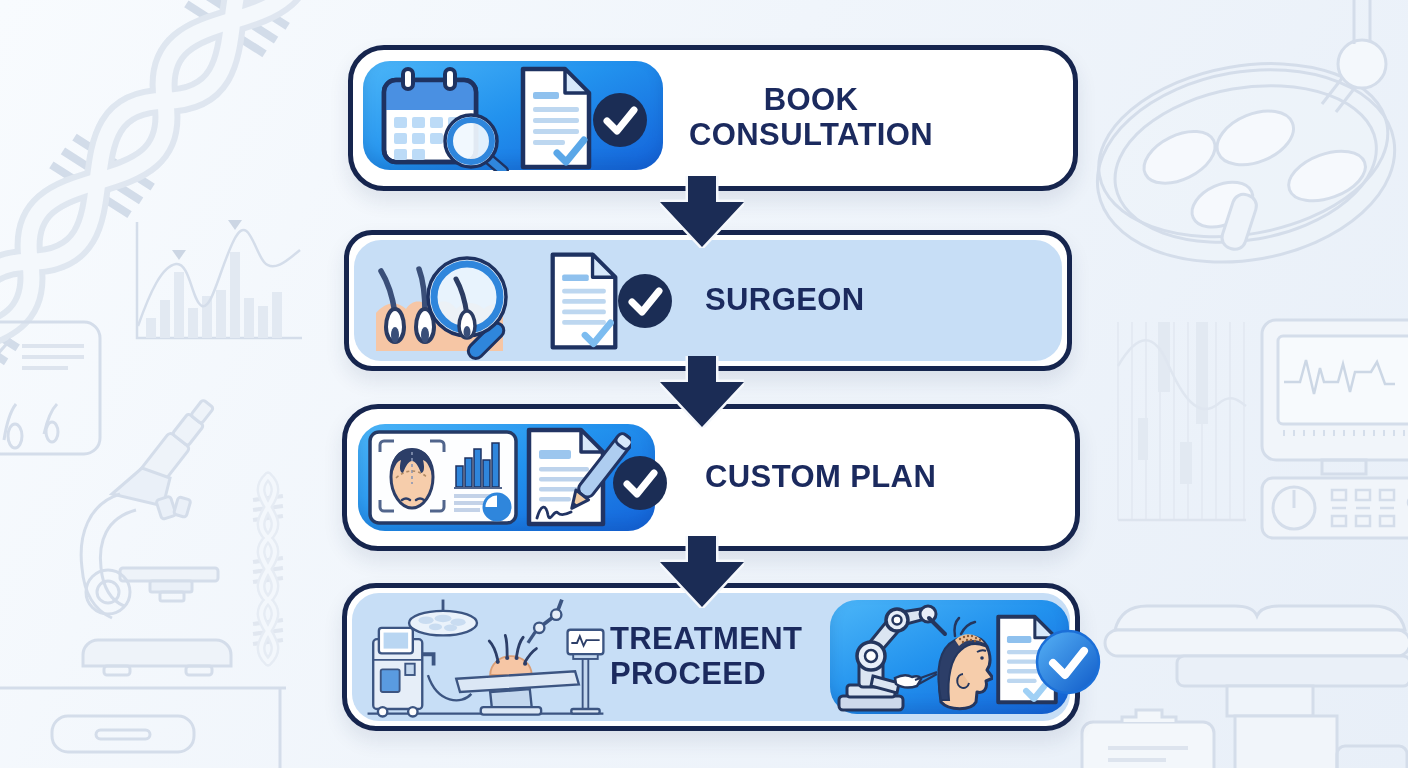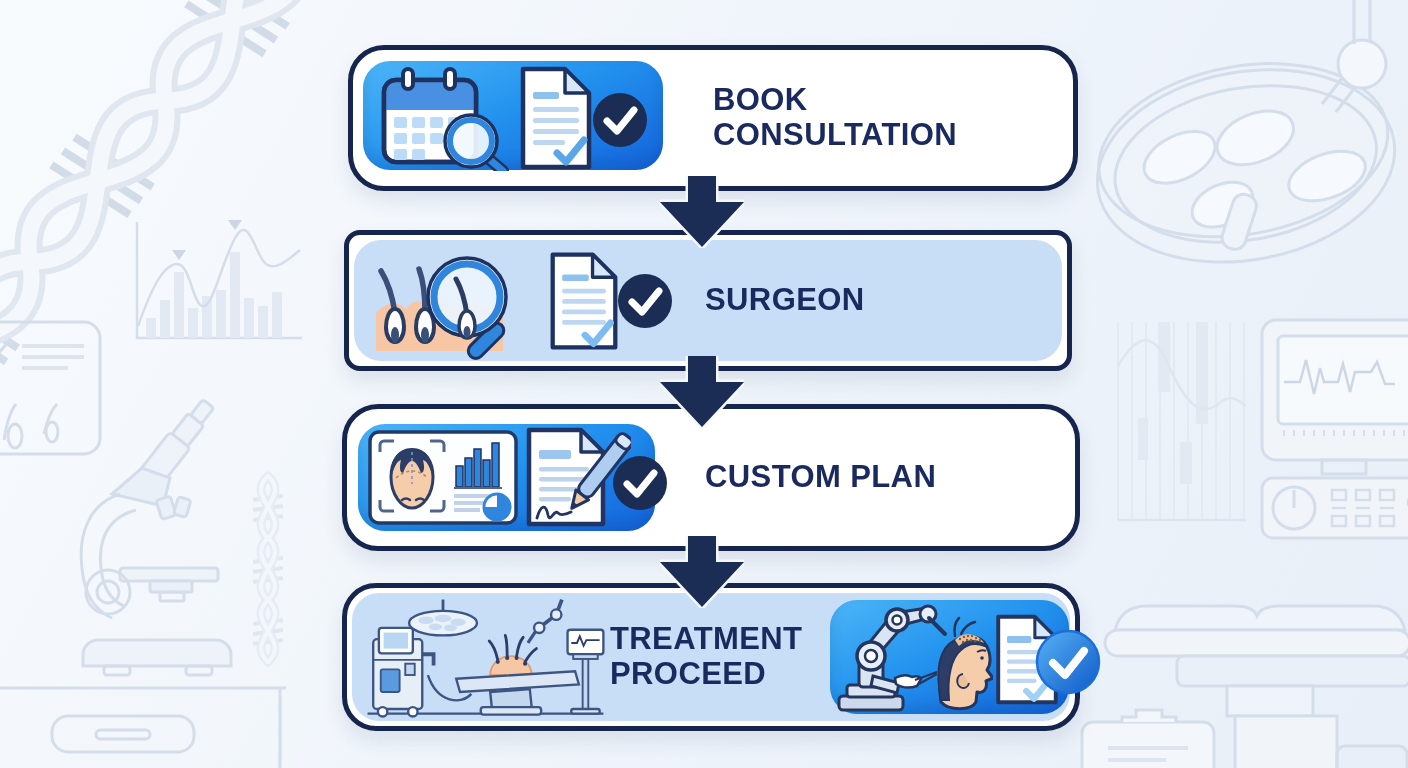--- a/index.html
+++ b/index.html
@@ -275,31 +275,31 @@
           <rect x="16" y="76" width="32" height="5" rx="2"></rect>
       </g>
       <path d="M40,89 l9,9 l18,-22" fill="none" stroke="#5aa7e8" stroke-width="7" stroke-linecap="round" stroke-linejoin="round"></path>
     </svg>
 
     <svg class="icon" style="left:238px;top:41px;" width="58" height="58" viewBox="0 0 58 58">
       <circle cx="29" cy="29" r="27" fill="#1b2d55"></circle>
       <path d="M16,30 l10,10 l17,-21" fill="none" stroke="#ffffff" stroke-width="7" stroke-linecap="round" stroke-linejoin="round"></path>
     </svg>
 
-    <div class="step-label" style="left:360px;">
+    <div class="step-label" style="left:336px;align-items:center;">
       <span>BOOK</span>
       <span>CONSULTATION</span>
     </div>
   </div>
 
   <svg class="arrow" style="left:660px;top:176px;" width="84" height="72" viewBox="0 0 84 72">
     <polygon points="28,0 56,0 56,26 84,26 42,71 0,26 28,26" fill="#1b2c55" stroke="#f5f8fc" stroke-width="5" stroke-linejoin="round" paint-order="stroke"></polygon>
   </svg>
 
-  <div class="card" style="left:344px;top:230px;width:718px;height:131px;border-radius:16px;">
+  <div class="card" style="left:344px;top:230px;width:718px;height:131px;border-radius:28px;">
     <div class="card-inner"></div>
 
     <svg class="icon" style="left:24px;top:20px;" width="160" height="110" viewBox="0 0 160 110">
       <path d="M3,58 C13,46 25,46 33,54 C39,44 51,44 57,54 C65,44 77,44 83,54 C91,46 103,46 111,54 C117,48 124,48 130,54 L130,96 L3,96 Z" fill="#f6c6a5"></path>
       <g>
         <path d="M22,58 q-4,-26 -14,-42" fill="none" stroke="#3a4f79" stroke-width="5.5" stroke-linecap="round"></path>
         <path d="M22,54 c-6,0 -9,10 -9,18 c0,9 4,15 9,15 c5,0 9,-6 9,-15 c0,-8 -3,-18 -9,-18" fill="#ffffff" stroke="#2b3c63" stroke-width="4"></path>
         <ellipse cx="22" cy="80" rx="4" ry="8" fill="#3a4f79"></ellipse>
         <path d="M52,58 q0,-28 -6,-44" fill="none" stroke="#3a4f79" stroke-width="5.5" stroke-linecap="round"></path>
         <path d="M52,54 c-6,0 -9,10 -9,18 c0,9 4,15 9,15 c5,0 9,-6 9,-15 c0,-8 -3,-18 -9,-18" fill="#ffffff" stroke="#2b3c63" stroke-width="4"></path>

